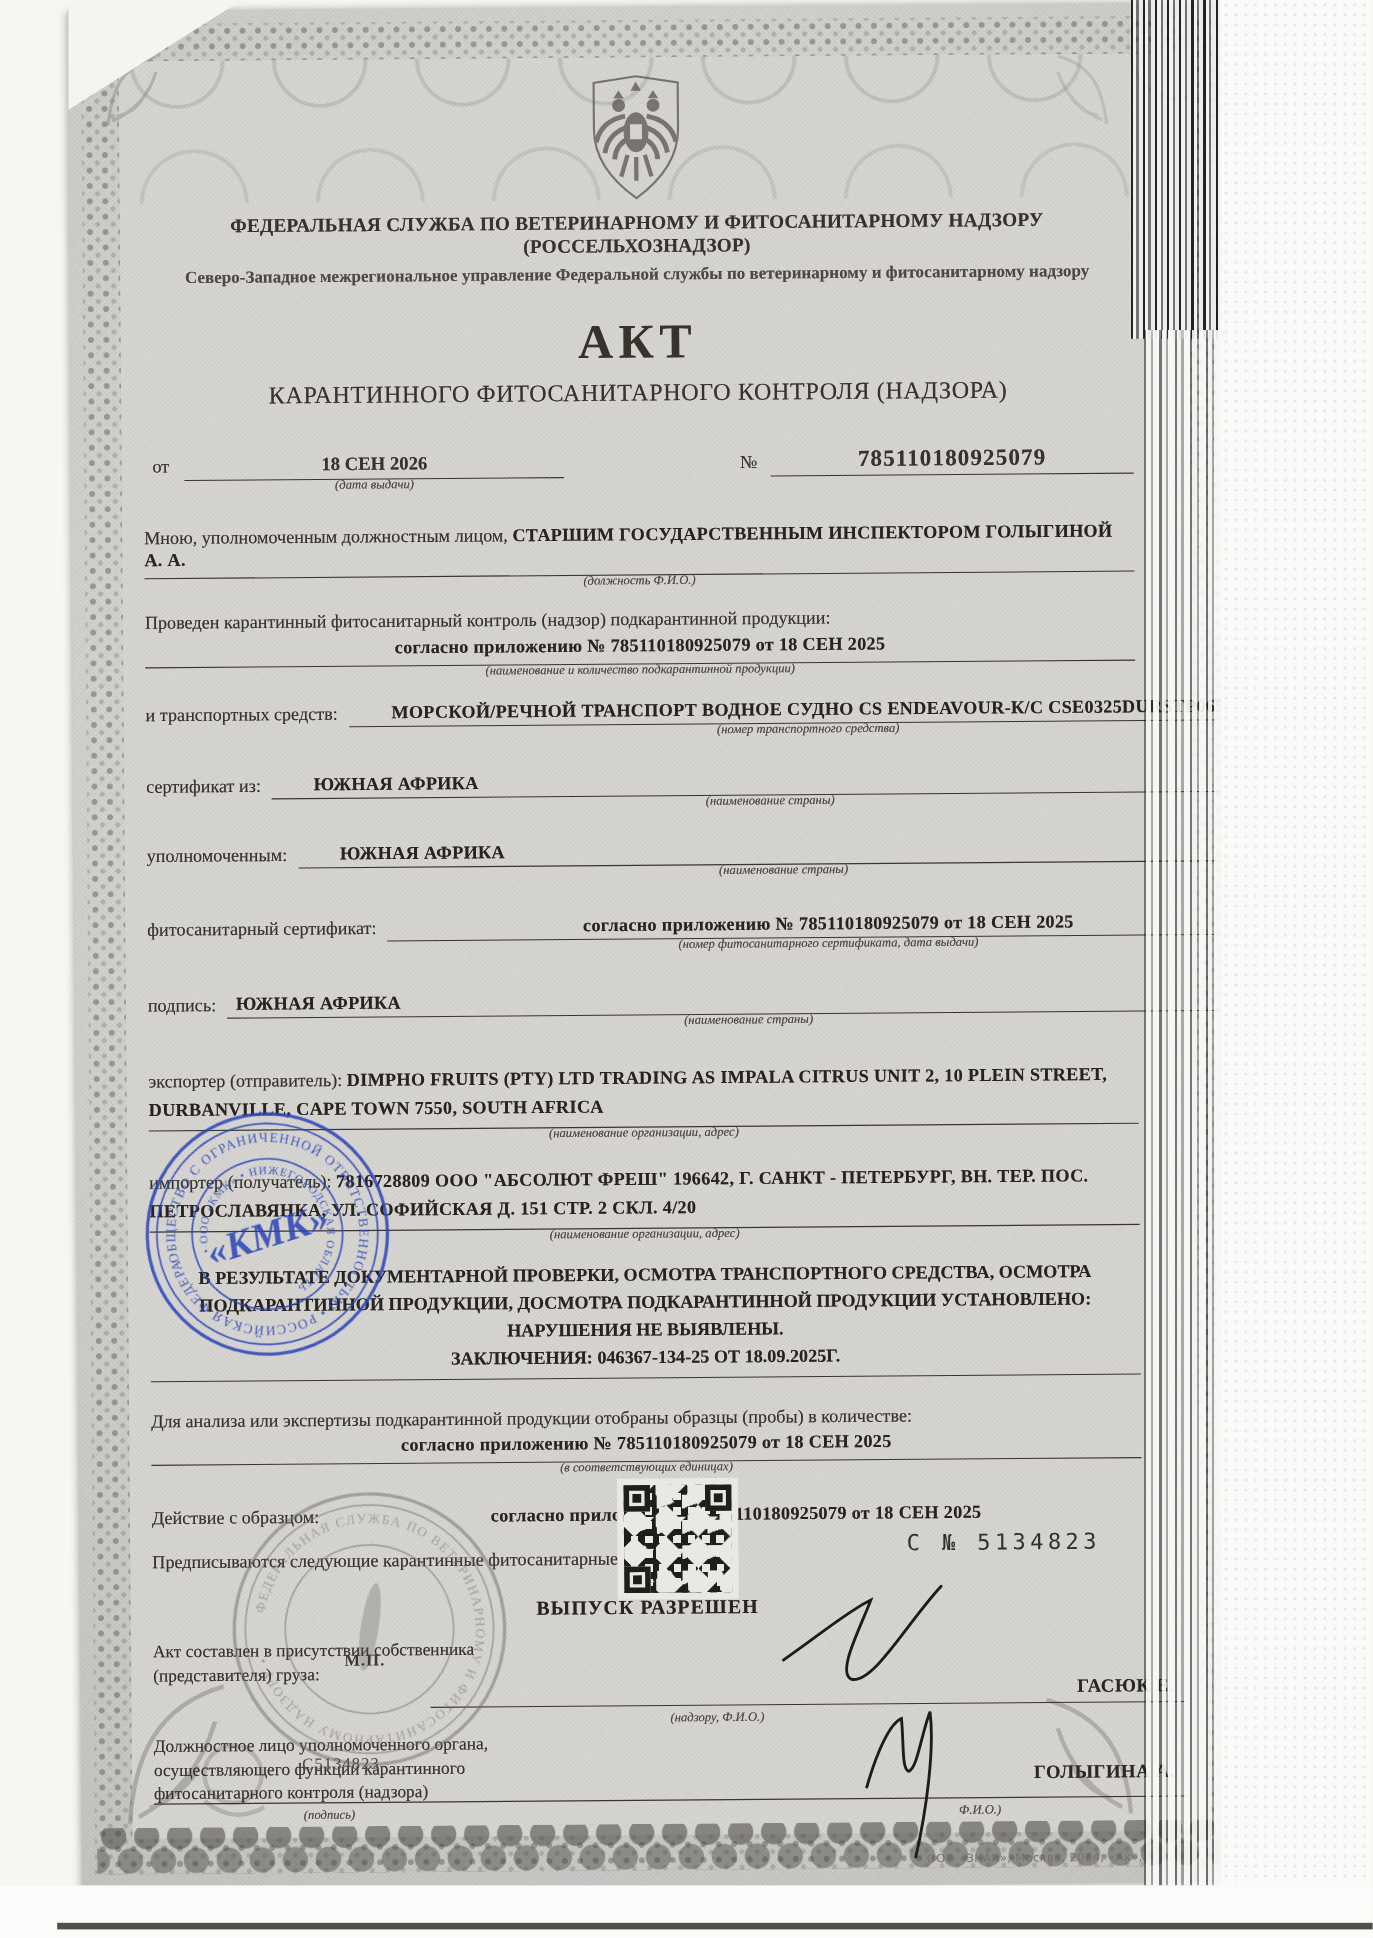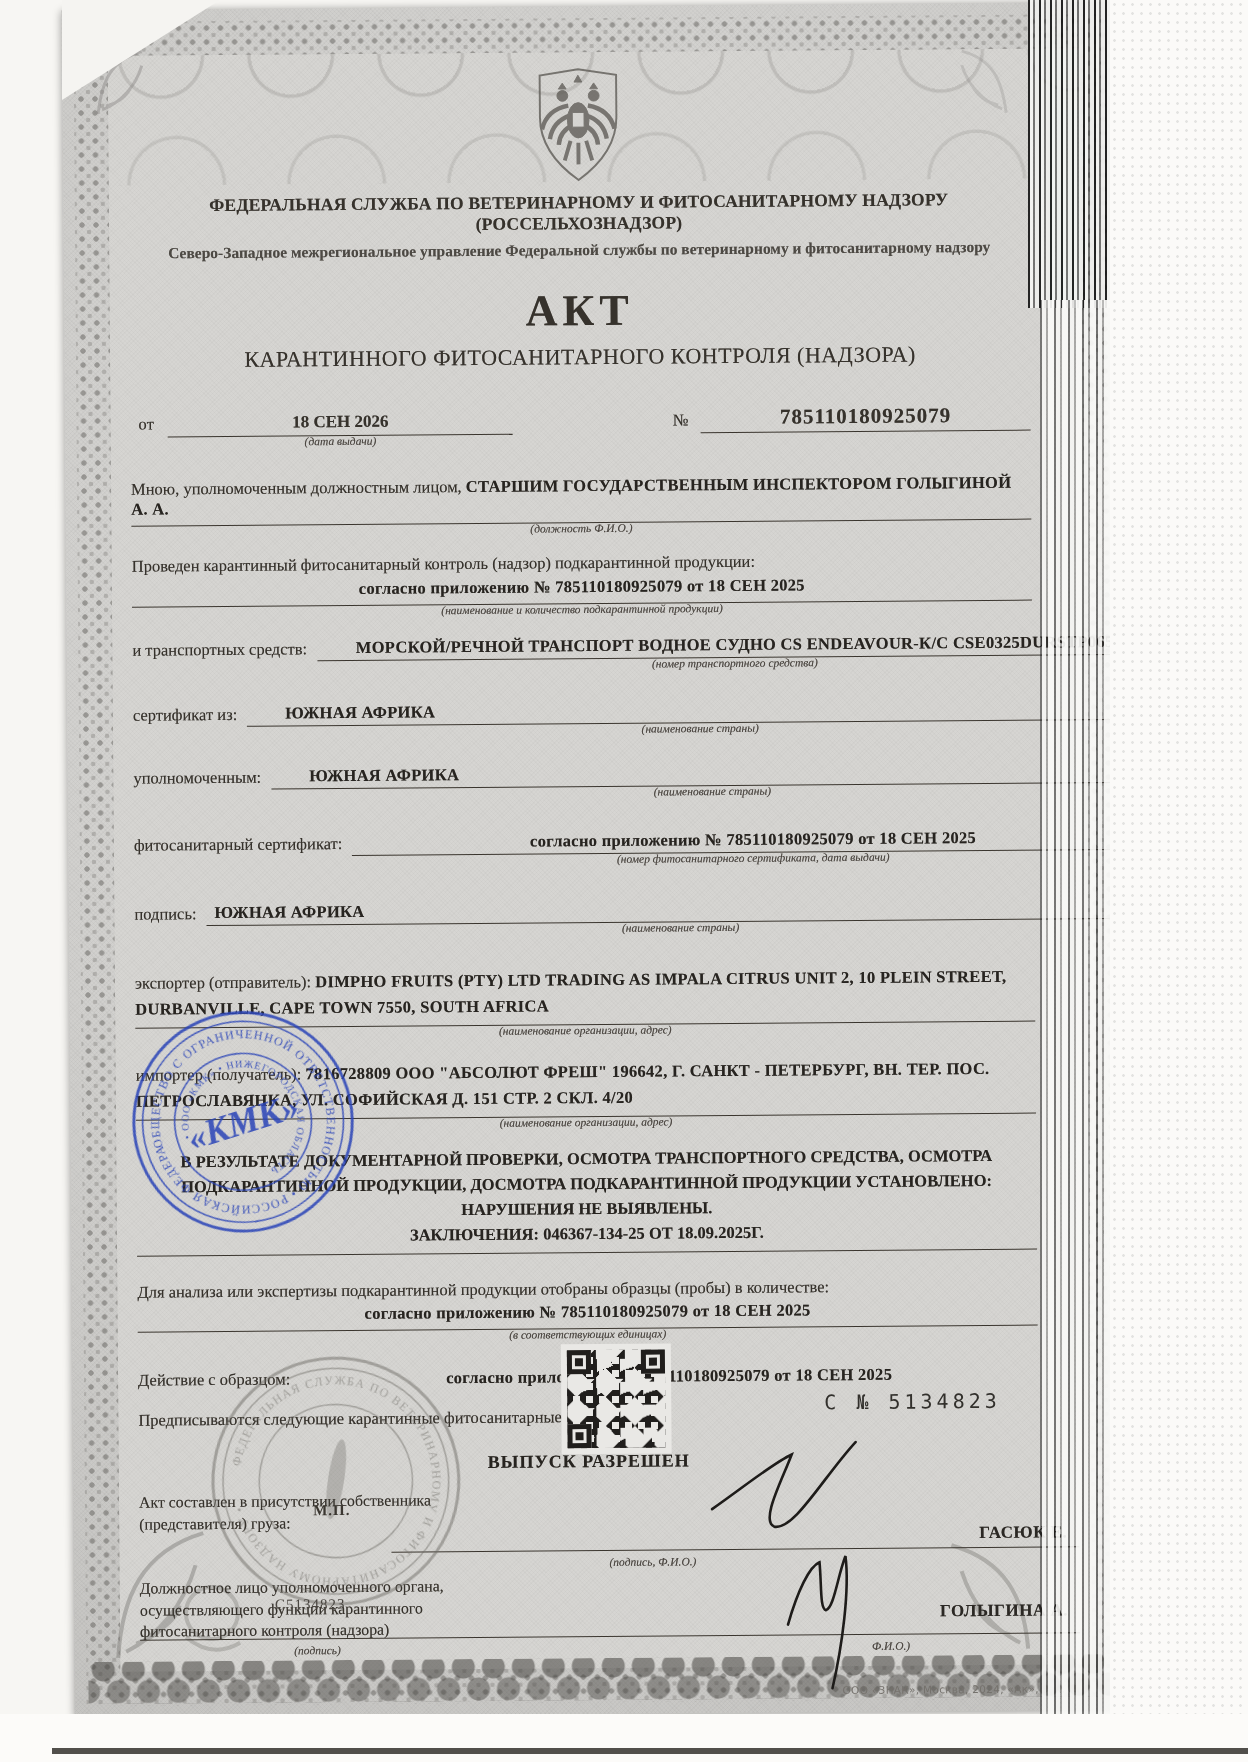--- a/index.html
+++ b/index.html
@@ -280,29 +280,29 @@
       <div class="val centered" style="margin-top:24px;font-size:18px;letter-spacing:1px">ВЫПУСК РАЗРЕШЕН</div>
     </div>
 
     <div class="sigblock">
       <div class="sig-label" style="left:0;top:2px;width:320px">Акт составлен в присутствии собственника (представителя) груза:</div>
       <div class="sig-rule" style="left:252px;right:-40px;top:64px"></div>
       <svg class="sig-svg" style="left:565px;top:-48px" width="160" height="110" viewBox="0 0 160 110">
         <path d="M8,72 C40,50 70,26 88,18 C78,44 56,84 70,90 C90,94 120,40 152,6" stroke="#1e1c1a" stroke-width="2.6" fill="none" stroke-linecap="round"></path>
       </svg>
       <div class="sig-name" style="right:-28px;top:40px">ГАСЮК Е.</div>
-      <div class="sig-cap" style="left:470px;top:70px">(подпись, Ф.И.О.)</div>
+      <div class="sig-cap" style="left:470px;top:70px">(надзору, Ф.И.О.)</div>
 
       <div class="sig-label" style="left:0;top:88px;width:340px">Должностное лицо уполномоченного органа, осуществляющего функции карантинного фитосанитарного контроля (надзора)</div>
       <div class="sig-rule" style="left:0;right:-40px;top:150px"></div>
       <svg class="sig-svg" style="left:640px;top:62px" width="90" height="150" viewBox="0 0 90 150">
         <path d="M8,78 C18,44 30,20 40,16 C42,40 40,62 46,64 C54,62 58,30 66,10 C70,44 62,100 52,142" stroke="#1e1c1a" stroke-width="2.6" fill="none" stroke-linecap="round"></path>
       </svg>
       <div class="sig-name" style="right:-28px;top:118px">ГОЛЫГИНА А.</div>
-      <div class="sig-cap" style="left:154px;top:156px">(подпись)</div>
+      <div class="sig-cap" style="left:136px;top:156px">(подпись)</div>
       <div class="sig-cap" style="right:130px;top:156px">Ф.И.О.)</div>
     </div>
   </div>
 
   <svg class="stamp-blue" viewBox="0 0 240 240">
     <defs>
       <path id="bo" d="M120,120 m-86,0 a86,86 0 1,1 172,0 a86,86 0 1,1 -172,0"></path>
       <path id="bi" d="M120,120 m-56,0 a56,56 0 1,1 112,0 a56,56 0 1,1 -112,0"></path>
     </defs>
     <circle cx="120" cy="120" r="112" fill="none" stroke="#2b45b8" stroke-width="3"></circle>

